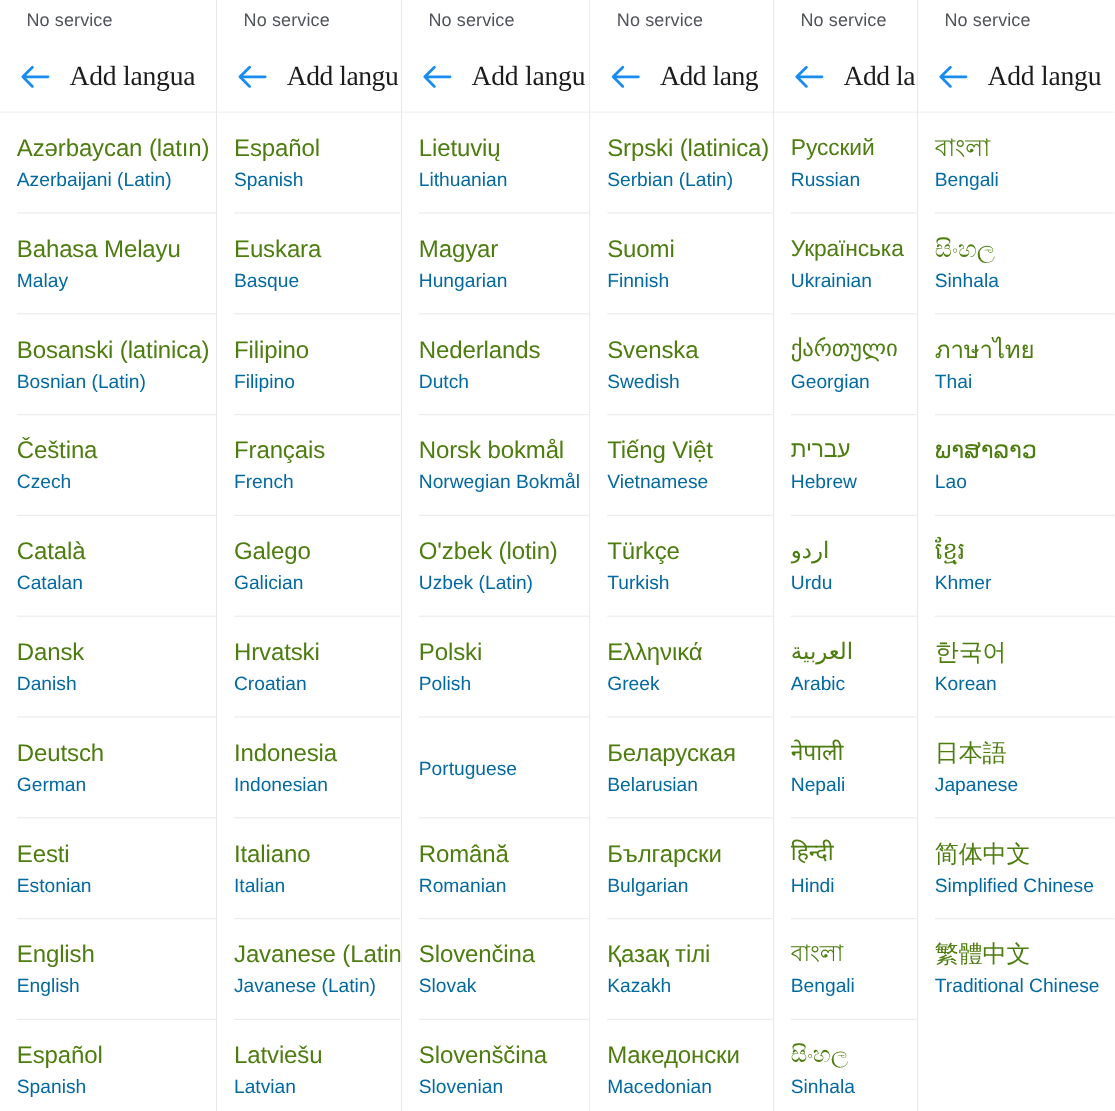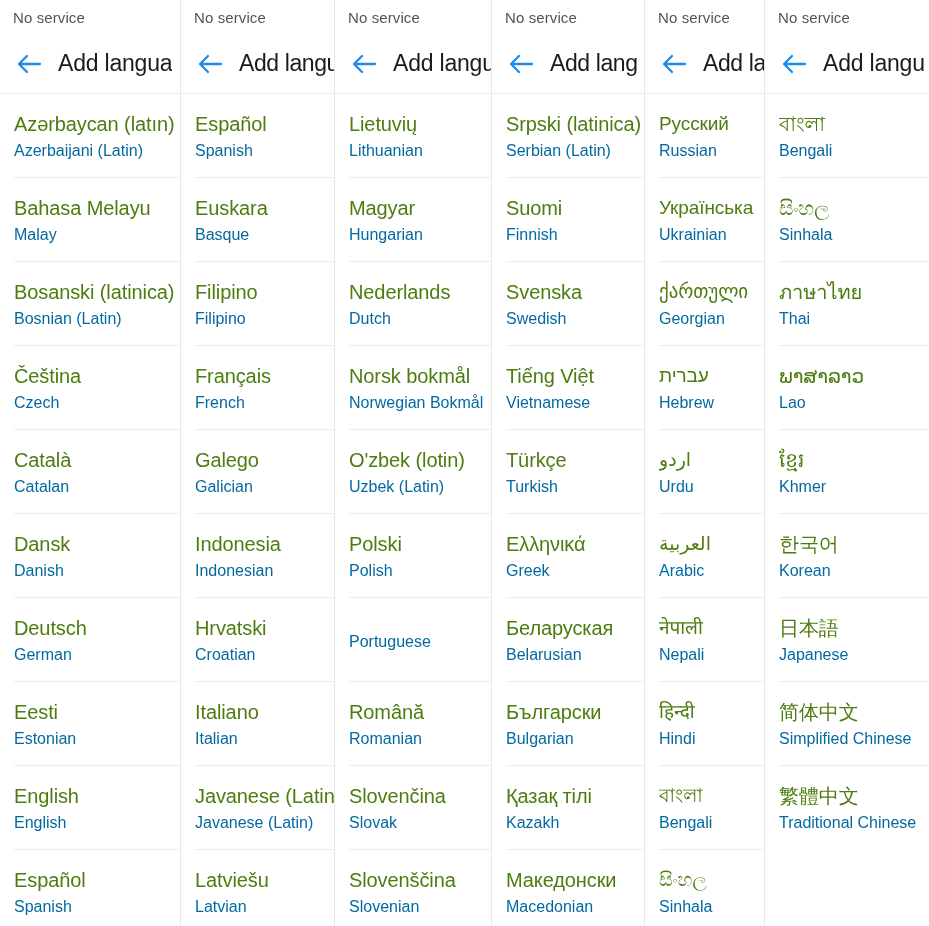--- a/index.html
+++ b/index.html
@@ -30,40 +30,41 @@
     border-right: 1px solid #e8e8e8;
   }
   .screen:last-child { border-right: none; }
 
   
   .statusbar {
     height: 34px;
     background: #ffffff;
     display: flex;
     align-items: center;
-    padding-left: 13px;
+    padding-left: 22px;
     white-space: nowrap;
     overflow: hidden;
   }
   .statusbar .carrier {
     font-size: 15px;
     color: #50535a;
     letter-spacing: 0.1px;
   }
 
   
   .appbar {
     height: 60px;
     background: #ffffff;
     display: flex;
     align-items: center;
     padding-left: 14px;
     white-space: nowrap;
     overflow: hidden;
     border-bottom: 1px solid #ededed;
+    font-family: Liberation Serif, serif;
   }
   .back-icon {
     flex: 0 0 auto;
     width: 30px;
     height: 30px;
     display: block;
     margin-right: 14px;
   }
   .back-icon svg { display: block; }
   .appbar .title {
@@ -226,27 +227,27 @@
           <div class="native">Français</div>
           <div class="english">French</div>
           <div class="divider"></div>
         </div>
         <div class="lang-row">
           <div class="native">Galego</div>
           <div class="english">Galician</div>
           <div class="divider"></div>
         </div>
         <div class="lang-row">
+          <div class="native">Hrvatski</div>
+          <div class="english">Croatian</div>
+          <div class="divider"></div>
+        </div>
+        <div class="lang-row">
           <div class="native">Indonesia</div>
           <div class="english">Indonesian</div>
-          <div class="divider"></div>
-        </div>
-        <div class="lang-row">
-          <div class="native">Hrvatski</div>
-          <div class="english">Croatian</div>
           <div class="divider"></div>
         </div>
         <div class="lang-row">
           <div class="native">Italiano</div>
           <div class="english">Italian</div>
           <div class="divider"></div>
         </div>
         <div class="lang-row">
           <div class="native">Javanese (Latin)</div>
           <div class="english">Javanese (Latin)</div>

